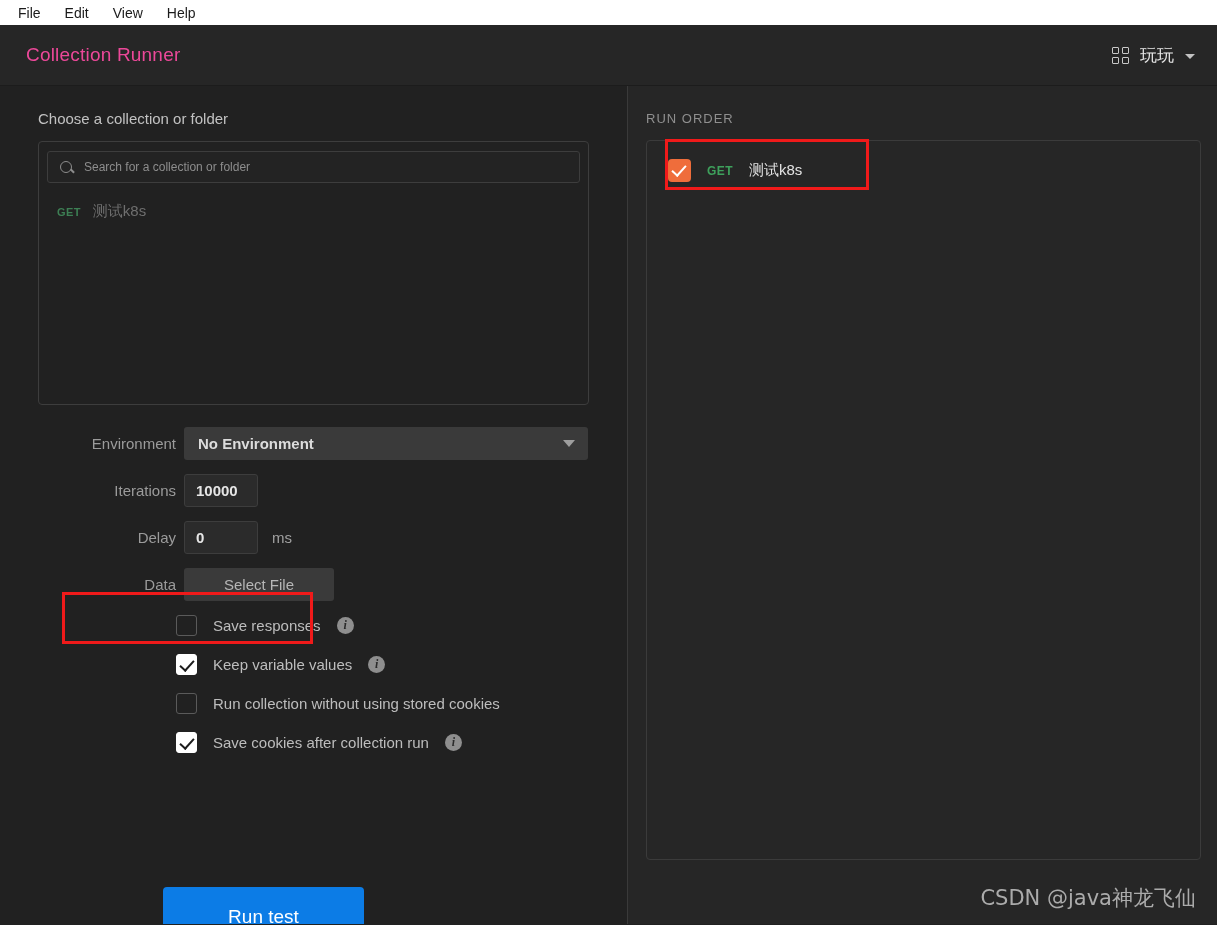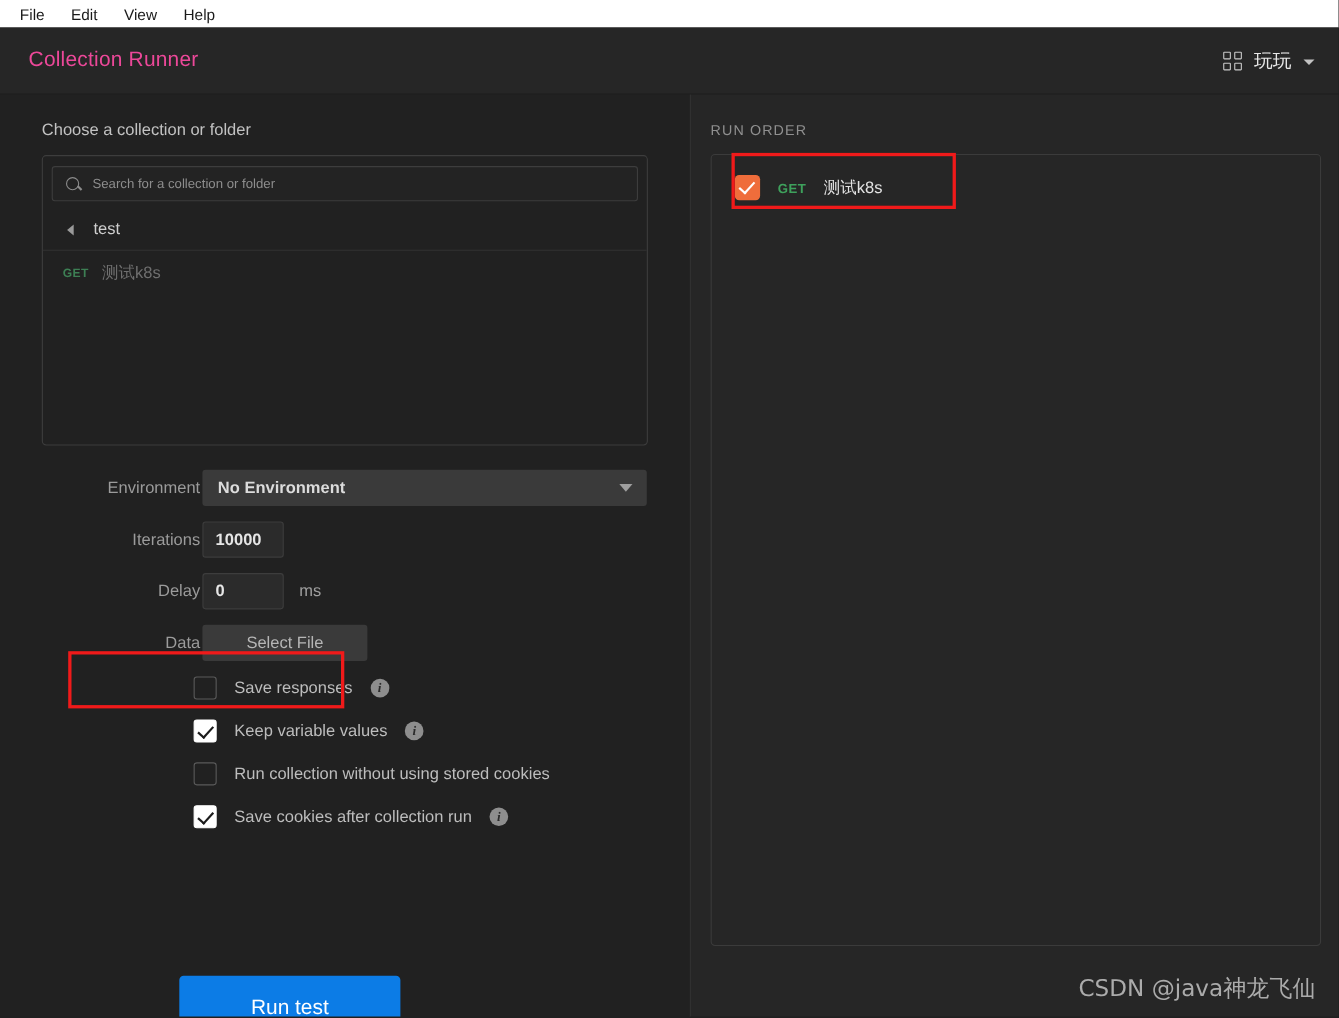--- a/index.html
+++ b/index.html
@@ -169,21 +169,21 @@
   
   .form { margin-top: 22px; }
   .frow {
     display: flex;
     align-items: center;
     margin-bottom: 14px;
   }
   .flabel {
     width: 146px;
     text-align: right;
-    padding-right: 2px;
+    padding-right: 8px;
     font-size: 15px;
     color: #9b9b9b;
   }
   .env-select {
     width: 404px;
     height: 33px;
     background: #3a3a3a;
     border-radius: 3px;
     display: flex;
     align-items: center;
@@ -389,24 +389,20 @@
 
     <div class="section-label">Choose a collection or folder</div>
 
     <div class="collection-box">
       <div class="search-row">
         <div class="search-field">
           <span class="mag"></span>
           <span class="search-placeholder">Search for a collection or folder</span>
         </div>
       </div>
-      <div class="crumb-row">
-        <span class="back-tri"></span>
-        <span class="crumb-label">test</span>
-      </div>
       <div class="req-row">
         <span class="method-get">GET</span>
         <span class="req-name">测试k8s</span>
       </div>
     </div>
 
     <div class="form">
 
       <div class="frow">
         <div class="flabel">Environment</div>

